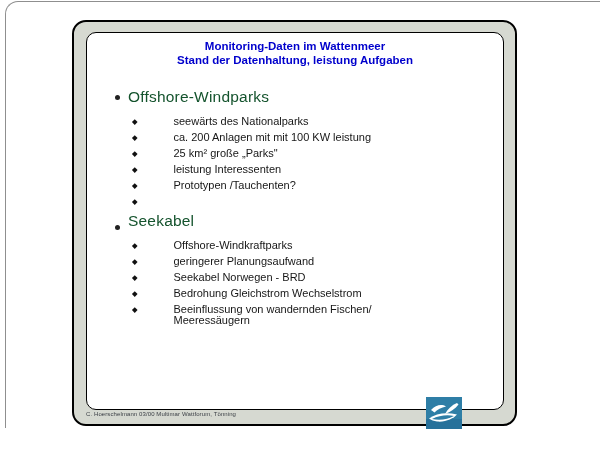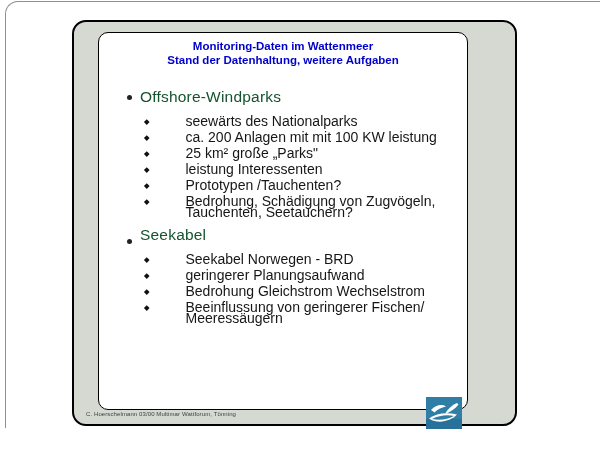--- a/index.html
+++ b/index.html
@@ -14,21 +14,21 @@
     border-top-left-radius:13px;pointer-events:none;
   }
   
   .card{
     position:absolute;left:72px;top:20px;width:445px;height:406px;
     background:#d6d9d1;border:2px solid #000;border-radius:14px;
     box-sizing:border-box;
   }
   
   .inner{
-    position:absolute;left:24px;top:10px;width:370px;height:378px;
+    position:absolute;left:12px;top:10px;width:418px;height:378px;
     background:#ffffff;border:1px solid #000;border-radius:10px;
     box-sizing:border-box;
   }
   .title{
     margin-top:6px;text-align:center;
     font-size:11.5px;line-height:14px;font-weight:bold;color:#0000cc;
   }
   .body-block{
     position:absolute;left:28px;top:55px;width:372px;
   }
@@ -37,21 +37,21 @@
     flex:0 0 auto;width:5px;height:5px;border-radius:50%;background:#222;
     margin-right:8px;
   }
   .l1 .label{font-size:15.5px;color:#14532d;letter-spacing:0.2px;}
   .l2{display:flex;margin-bottom:5px;}
   .l2 .diamond{
     flex:0 0 auto;width:3.5px;height:3.5px;background:#111;
     transform:rotate(45deg);margin:4px 0 0 18px;
   }
   .l2 .text{
-    margin-left:37px;font-size:14px;line-height:11px;color:#161616;width:268px;
+    margin-left:37px;font-size:11px;line-height:11px;color:#161616;width:268px;
   }
   .section2{margin-top:8px;align-items:flex-end;}
   .footer-note{
     position:absolute;left:12px;bottom:6px;
     font-size:6px;line-height:7px;color:#3a3e45;letter-spacing:0.1px;
     white-space:nowrap;
   }
   .logo{
     position:absolute;left:352px;top:375px;width:36px;height:32px;
     display:block;
@@ -63,21 +63,21 @@
 <div>
 
   <div class="page-frame"></div>
 
   <div class="card">
 
     <div class="inner">
 
       <div class="title">
         <div>Monitoring-Daten im Wattenmeer</div>
-        <div>Stand der Datenhaltung, weitere Aufgaben</div>
+        <div>Stand der Datenhaltung, leistung Aufgaben</div>
       </div>
 
       <div class="body-block">
 
         <div class="l1">
           <span class="dot"></span>
           <span class="label">Offshore-Windparks</span>
         </div>
 
         <div class="l2">
@@ -95,43 +95,46 @@
         <div class="l2">
           <span class="diamond"></span>
           <span class="text">leistung Interessenten</span>
         </div>
         <div class="l2">
           <span class="diamond"></span>
           <span class="text">Prototypen /Tauchenten?</span>
         </div>
         <div class="l2">
           <span class="diamond"></span>
-          <span class="text">Bedrohung, Schädigung von Zugvögeln, Tauchenten, Seetauchern?</span>
         </div>
 
         <div class="l1 section2">
           <span class="dot"></span>
           <span class="label">Seekabel</span>
         </div>
 
         <div class="l2">
           <span class="diamond"></span>
-          <span class="text">Seekabel Norwegen - BRD</span>
+          <span class="text">Offshore-Windkraftparks</span>
         </div>
         <div class="l2">
           <span class="diamond"></span>
           <span class="text">geringerer Planungsaufwand</span>
         </div>
         <div class="l2">
           <span class="diamond"></span>
+          <span class="text">Seekabel Norwegen - BRD</span>
+        </div>
+        <div class="l2">
+          <span class="diamond"></span>
           <span class="text">Bedrohung Gleichstrom Wechselstrom</span>
         </div>
         <div class="l2">
           <span class="diamond"></span>
-          <span class="text">Beeinflussung von geringerer Fischen/ Meeressäugern</span>
+          <span class="text">Beeinflussung von wandernden Fischen/ Meeressäugern</span>
         </div>
 
       </div>
     </div>
 
     <div class="footer-note">C. Hoerschelmann 03/00  Multimar Wattforum, Tönning</div>
 
     <svg class="logo" viewBox="0 0 36 32" xmlns="http://www.w3.org/2000/svg">
       <rect x="0" y="0" width="36" height="32" fill="#2e7ea6"></rect>
       <rect x="0" y="22" width="36" height="10" fill="#27719a"></rect>

